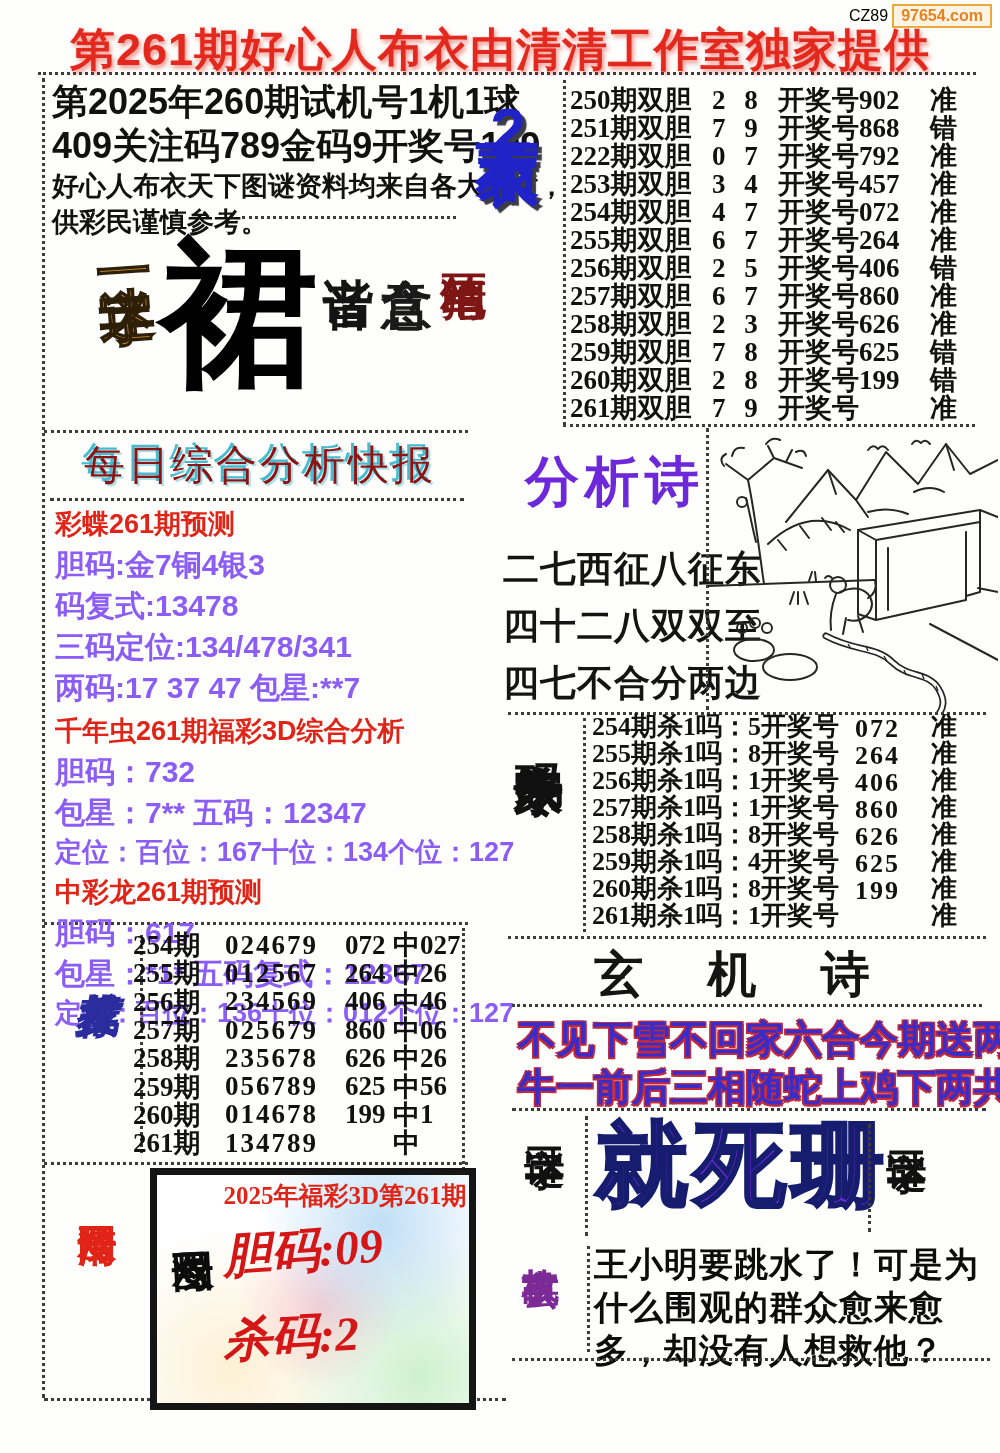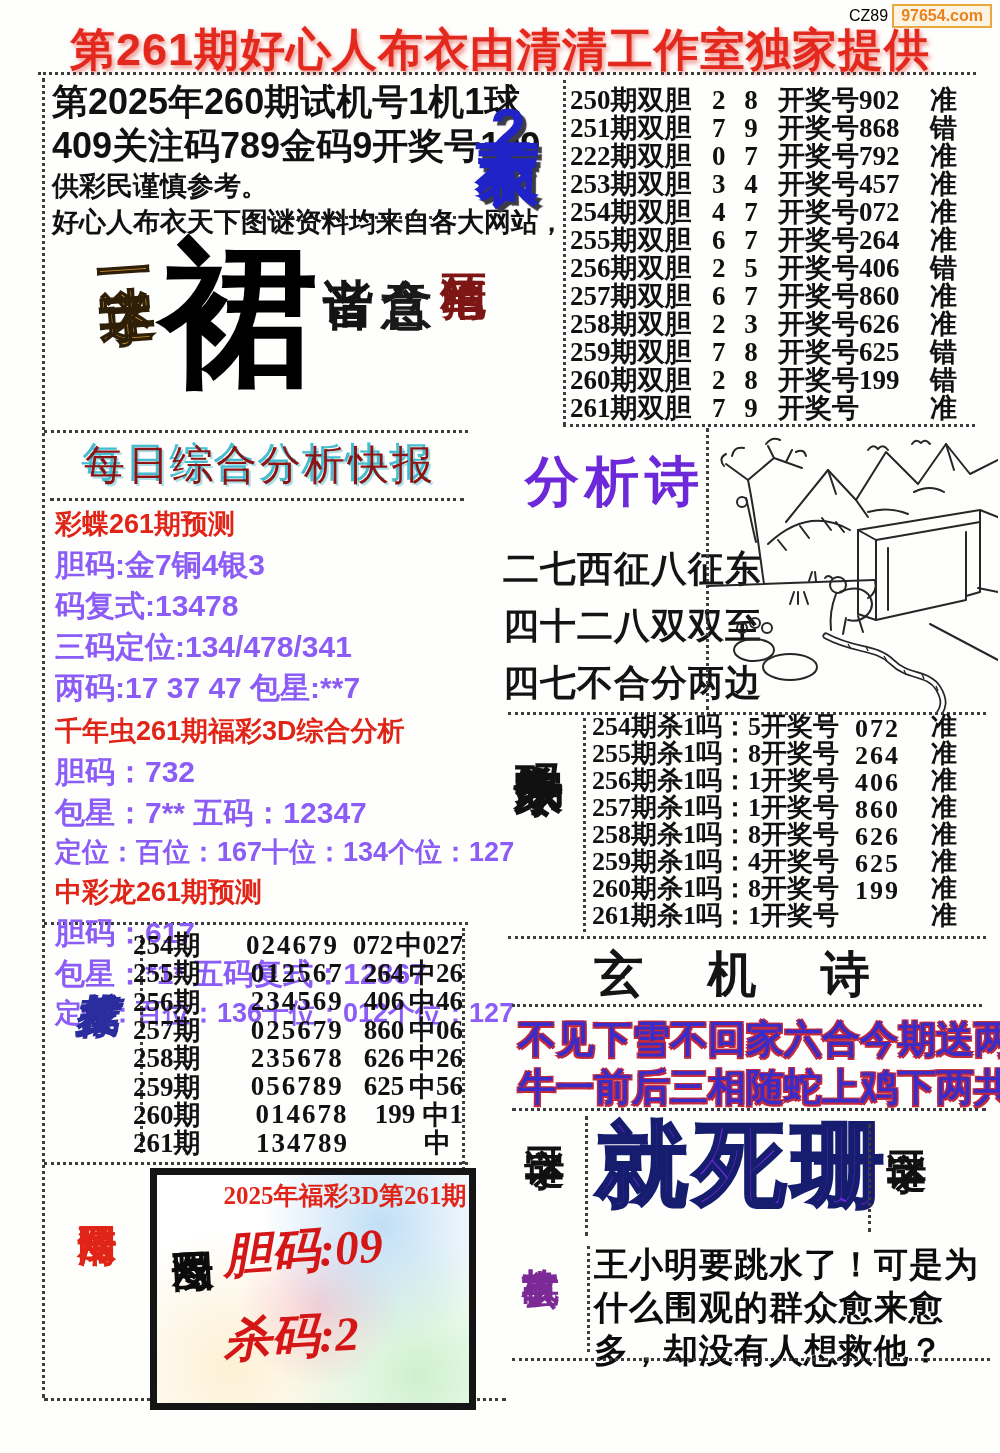--- a/index.html
+++ b/index.html
@@ -47,21 +47,21 @@
     text-shadow:-3px -3px 0 #45bcd0, 2px 2px 0 rgba(69,188,208,.45); }
 
   .pred { left:55px; width:430px; }
   .p-red { font-size:27px; font-weight:bold; color:#e02518; white-space:nowrap; }
   .p-line { font-size:30px; font-weight:bold; color:#8b5cf6; white-space:nowrap; }
 
   .fushi-label { top:958px; left:72px; font-size:44px; font-weight:bold; color:#2b2d9e;
     transform:rotate(-2deg); font-style:italic; }
   .fushi-table { top:931px; left:133px; width:330px; }
   .fs-row { display:flex; height:28.3px; align-items:center; font-size:27px; font-weight:bold; white-space:nowrap; }
-  .fs-p { width:92px; } .fs-n { width:120px; letter-spacing:2px;margin-left:31px; } .fs-k { width:48px; display:inline-block; }
+  .fs-p { width:92px; } .fs-n { width:120px; letter-spacing:2px; } .fs-k { width:48px; display:inline-block; }
 
   .qq-label { top:1196px; left:78px; font-size:39px; font-weight:bold; color:#e02518; }
   .qq-box { top:1168px; left:150px; width:312px; height:228px; border:7px solid #151515; background:
     radial-gradient(circle at 72% 22%, rgba(140,195,238,.55), rgba(140,195,238,0) 42%),
     radial-gradient(circle at 52% 58%, rgba(242,165,185,.5), rgba(242,165,185,0) 38%),
     radial-gradient(circle at 84% 88%, rgba(165,228,165,.55), rgba(165,228,165,0) 42%),
     radial-gradient(circle at 24% 84%, rgba(250,222,160,.45), rgba(250,222,160,0) 45%), #fff; }
   .qq-title { position:absolute; top:4px; left:0; width:100%; text-align:center; font-size:25px;
     font-weight:bold; color:#e02518; white-space:nowrap;padding-left:32px; }
   .qq-sub { position:absolute; top:44px; left:12px; font-size:42px; font-weight:bold; color:#0c0c0c;
@@ -116,22 +116,22 @@
   <div class="dl" style="top:498px; left:50px; width:414px;"></div>
   <div class="dl" style="top:922px; left:44px; width:424px;"></div>
   <div class="dl" style="top:1162px; left:44px; width:424px;"></div>
   <div class="dl" style="top:1398px; left:44px; width:462px;"></div>
   <div class="dv" style="left:462px; top:928px; height:470px;"></div>
   <div class="dl" style="top:216px; left:242px; width:214px;"></div>
 
   <div class="abs sans" style="left:52px; top:80px;">
     <div class="info-line-big">第2025年260期试机号1机1球</div>
     <div class="info-line-big">409关注码789金码9开奖号199</div>
+    <div class="info-line-small">好心人布衣天下图谜资料均来自各大网站，</div>
     <div class="info-line-small">供彩民谨慎参考。</div>
-    <div class="info-line-small">好心人布衣天下图谜资料均来自各大网站，</div>
   </div>
 
   <div class="abs brand vtext sans">布衣天下2</div>
   <div class="dv" style="left:563px; top:80px; height:345px;"></div>
 
   <div class="abs dandan-table">
 
       <div class="dd-row">
         <span class="dd-p">250期双胆</span>
         <span class="dd-n">2 8</span>

